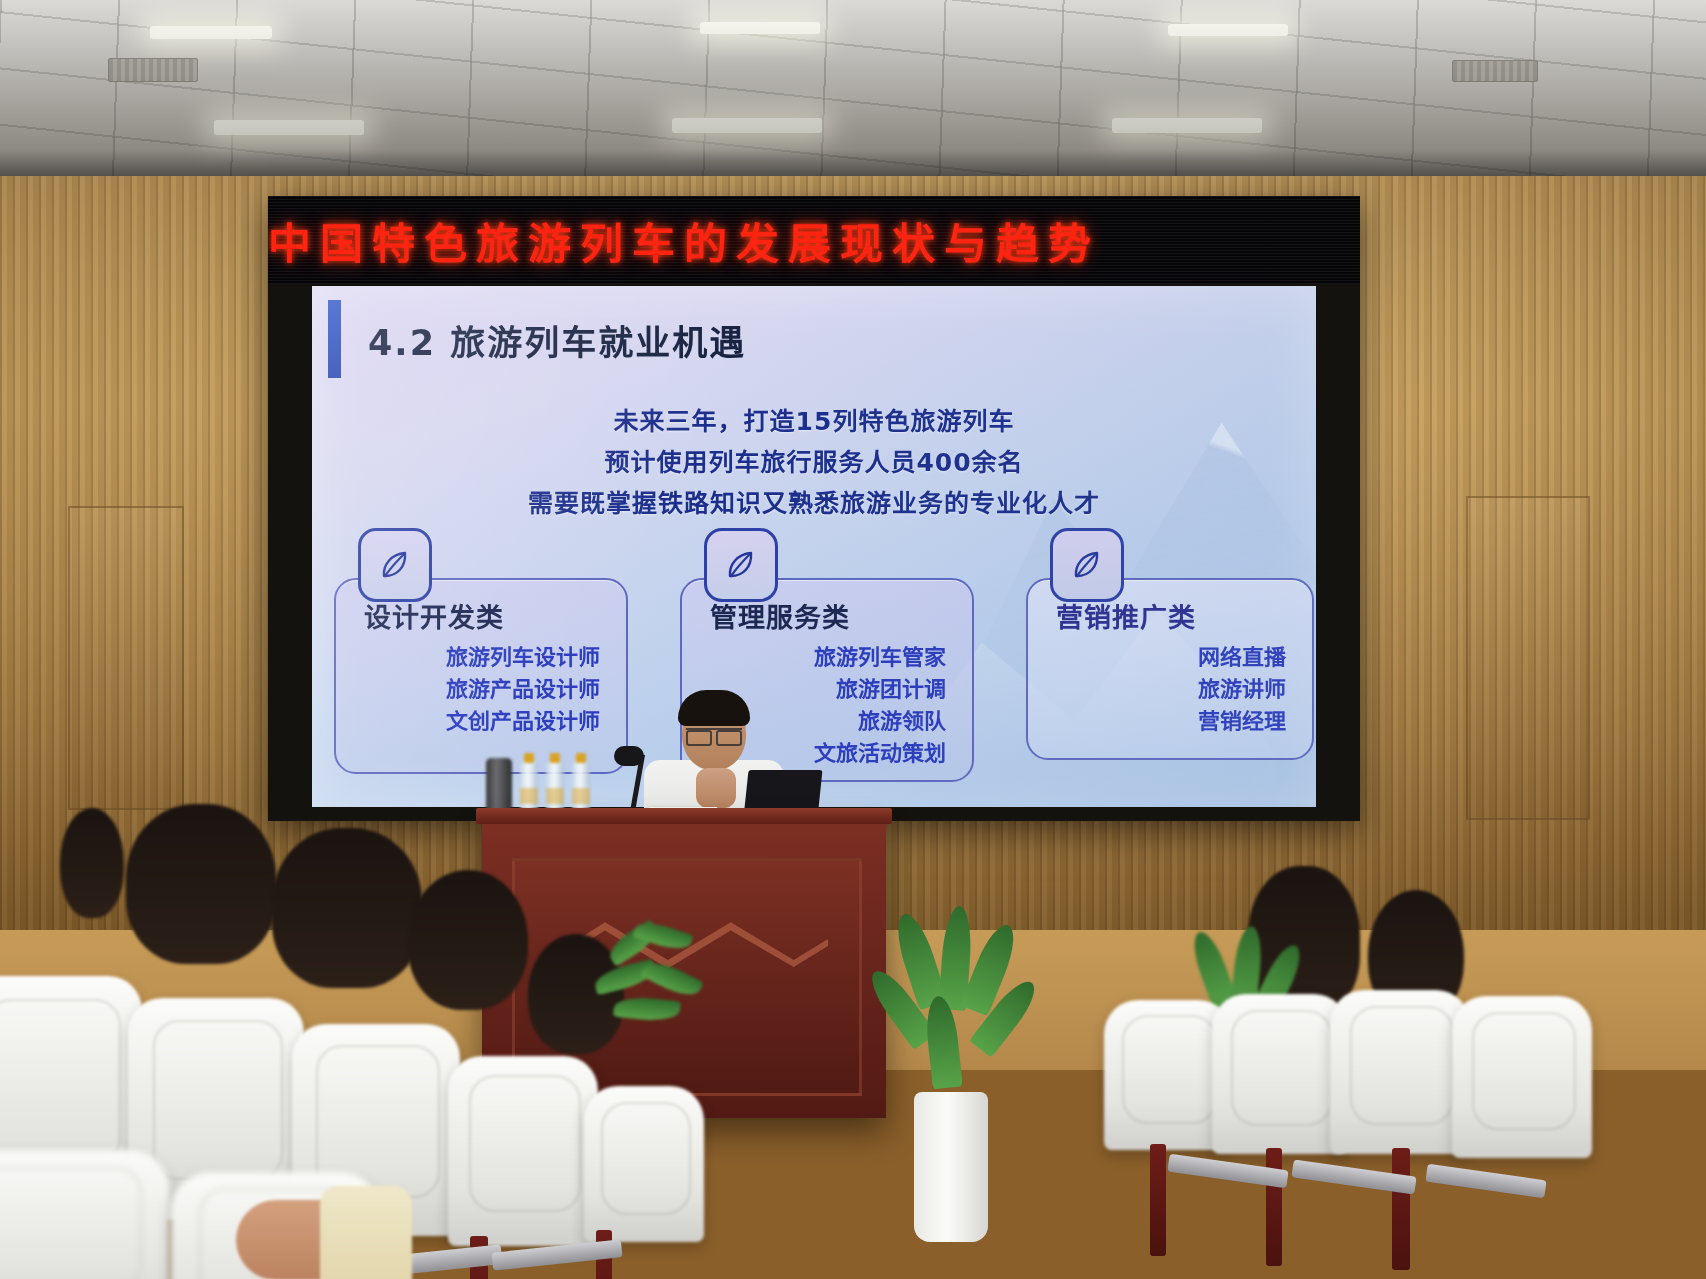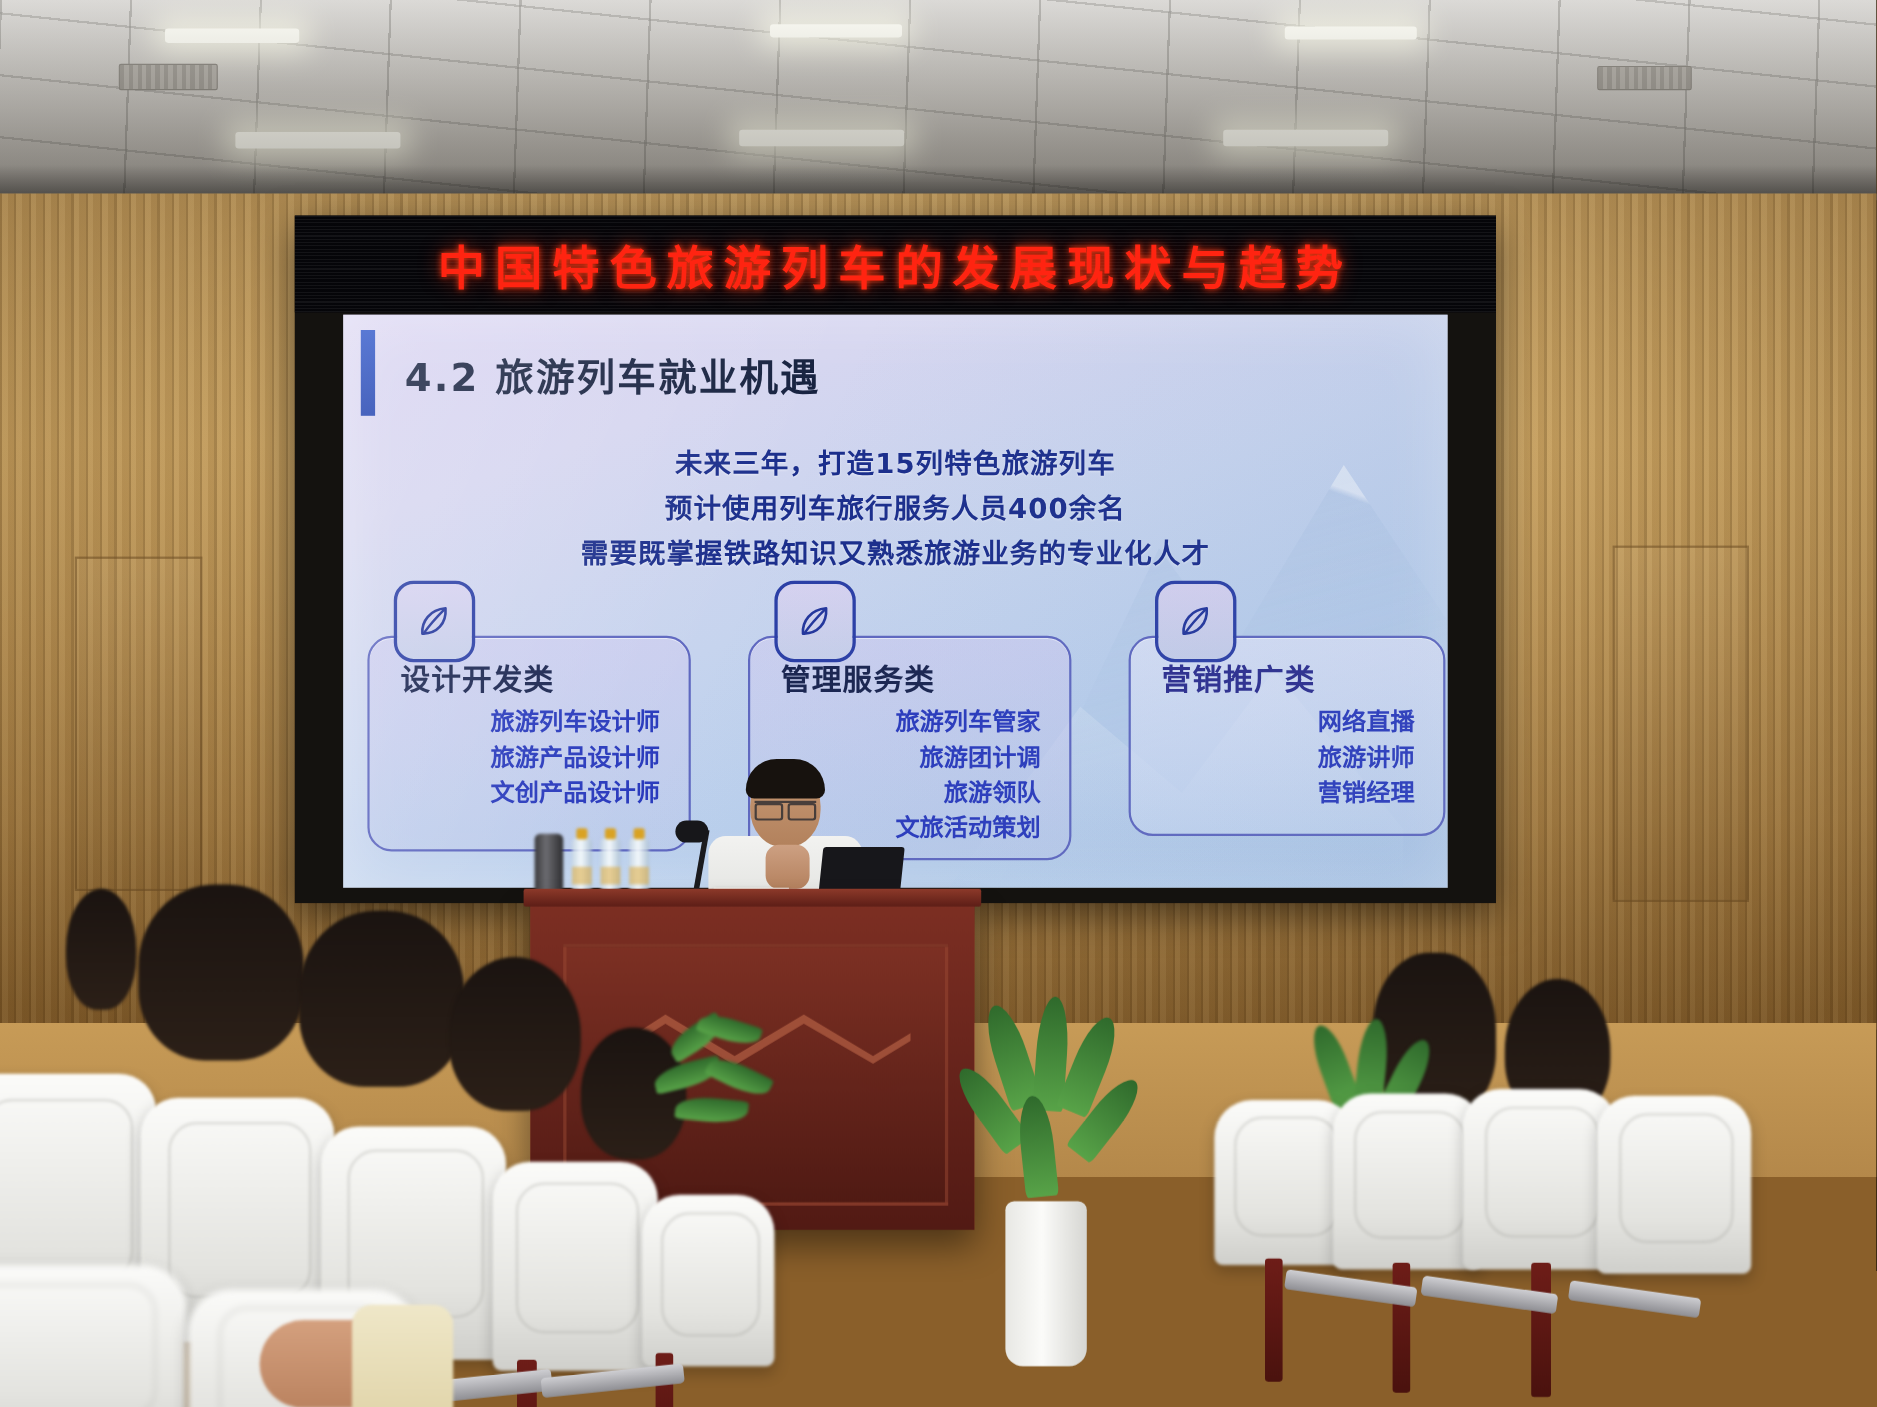--- a/index.html
+++ b/index.html
@@ -35,21 +35,21 @@
     background:radial-gradient(120% 90% at 50% 30%, rgba(255,235,190,.18), rgba(60,35,10,.42) 85%);}
   .wall-panel{position:absolute;border:2px solid rgba(110,75,28,.55);
      background:linear-gradient(180deg,rgba(255,225,175,.10),rgba(90,60,20,.10));}
 
   
   .screen-shell{position:absolute;left:268px;top:196px;width:1092px;height:625px;
      background:#14120f;box-shadow:0 10px 34px rgba(0,0,0,.55);}
 
   
   .led-banner{position:absolute;left:0;top:0;width:1092px;height:88px;background:#07070b;
-     display:flex;align-items:center;justify-content:center;overflow:hidden;}
+     display:flex;align-items:center;justify-content:flex-start;overflow:hidden;}
   .led-banner::after{content:"";position:absolute;inset:0;
      background:repeating-linear-gradient(0deg,rgba(255,255,255,.05) 0 1px,rgba(0,0,0,.22) 1px 3px);}
   .led-text{position:relative;z-index:2;color:#ff2411;font-size:43px;font-weight:700;
      letter-spacing:9px;white-space:nowrap;
      font-family:"DejaVu Sans","Liberation Sans",sans-serif;
      text-shadow:0 0 6px rgba(255,60,20,.95),0 0 18px rgba(255,40,10,.6);}
 
   
   .slide{position:absolute;left:44px;top:90px;width:1004px;height:521px;overflow:hidden;
      background:linear-gradient(160deg,#d9d3f2 0%,#d6d6f0 22%,#c6d4ee 48%,#b9cfec 68%,#a9c6e6 100%);

